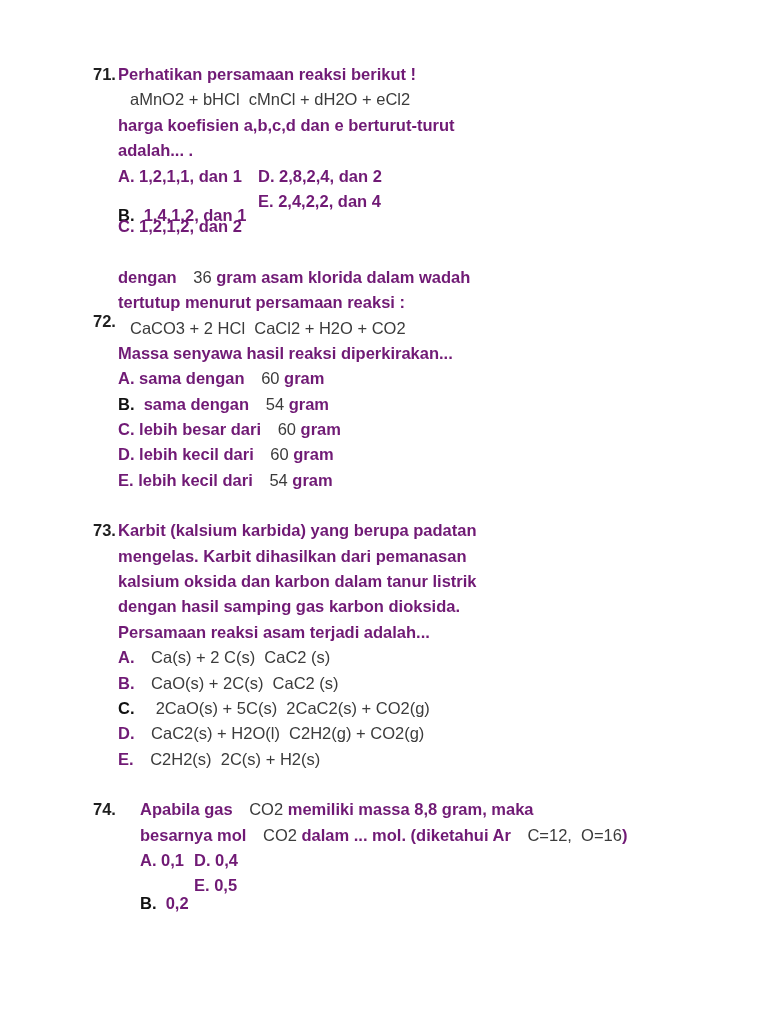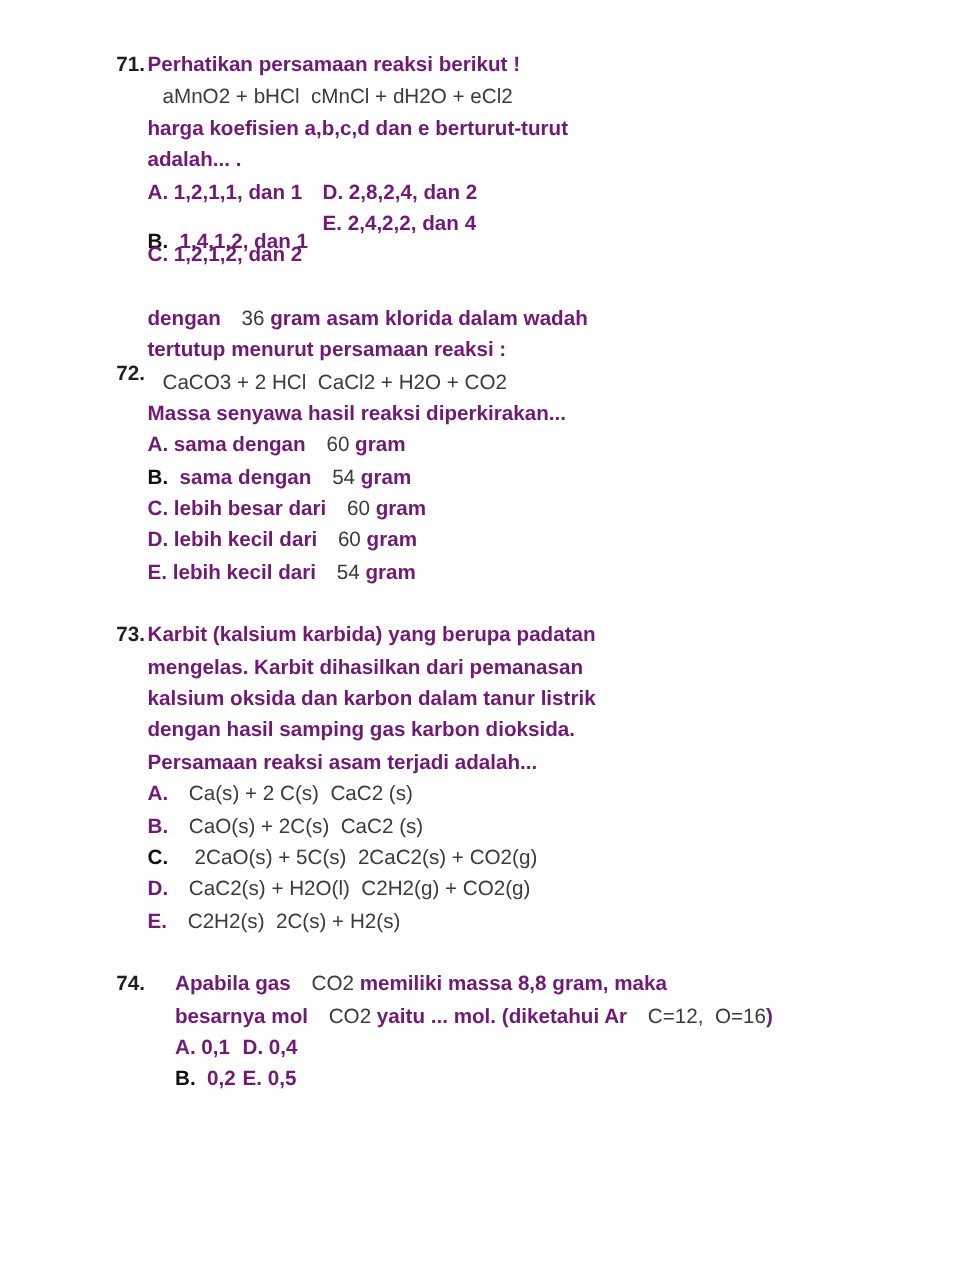--- a/index.html
+++ b/index.html
@@ -6,21 +6,21 @@
     margin: 0;
     padding: 0;
     background: #ffffff;
   }
   .doc-page {
     position: relative;
     width: 768px;
     height: 1024px;
     background: #ffffff;
     box-sizing: border-box;
-    padding: 40px 50px 0 93px;
+    padding: 62px 50px 0 93px;
     overflow: hidden;
     font-family: "Liberation Sans", sans-serif;
     font-size: 16.5px;
     line-height: 25.4px;
     color: #1f1f1f;
   }
   .question {
     display: flex;
     margin-bottom: 25px;
   }
@@ -97,19 +97,19 @@
           <div class="line"><span class="seg-t">B. </span><span class="seg-f">CaO(s) + 2C(s)  CaC2 (s)</span></div>
           <div class="line"><span class="seg-b">C.</span><span class="seg-f">  2CaO(s) + 5C(s)  2CaC2(s) + CO2(g)</span></div>
           <div class="line"><span class="seg-t">D. </span><span class="seg-f">CaC2(s) + H2O(l)  C2H2(g) + CO2(g)</span></div>
           <div class="line"><span class="seg-t">E. </span><span class="seg-f">C2H2(s)  2C(s) + H2(s)</span></div>
         </div>
       </div>
       <div class="question">
         <div class="qnum" style="width: 47px;">74.</div>
         <div class="qbody">
           <div class="line"><span class="seg-t">Apabila gas </span><span class="seg-f">CO2</span><span class="seg-t"> memiliki massa 8,8 gram, maka</span></div>
-          <div class="line"><span class="seg-t">besarnya mol </span><span class="seg-f">CO2</span><span class="seg-t"> yaitu ... mol. (diketahui Ar </span><span class="seg-f">C=12,  O=16</span><span class="seg-t">)</span></div>
+          <div class="line"><span class="seg-t">besarnya mol </span><span class="seg-f">CO2</span><span class="seg-t"> dalam ... mol. (diketahui Ar </span><span class="seg-f">C=12,  O=16</span><span class="seg-t">)</span></div>
           <div class="line"><span class="col" style="width: 54px;"><span class="seg-t">A. 0,1</span></span><span class="col"><span class="seg-t">D. 0,4</span></span></div>
-          <div class="line"><span class="col" style="width: 54px;"><span class="seg-b">B.</span><span class="seg-t">  0,2</span></span><span class="col"><span class="seg-t">E. 0,5</span></span></div>
+          <div class="line"><span class="col" style="width: 54px; margin-top: 18px;"><span class="seg-b">B.</span><span class="seg-t">  0,2</span></span><span class="col"><span class="seg-t">E. 0,5</span></span></div>
         </div>
       </div>
     </div>
 </div>
 
 </body></html>

